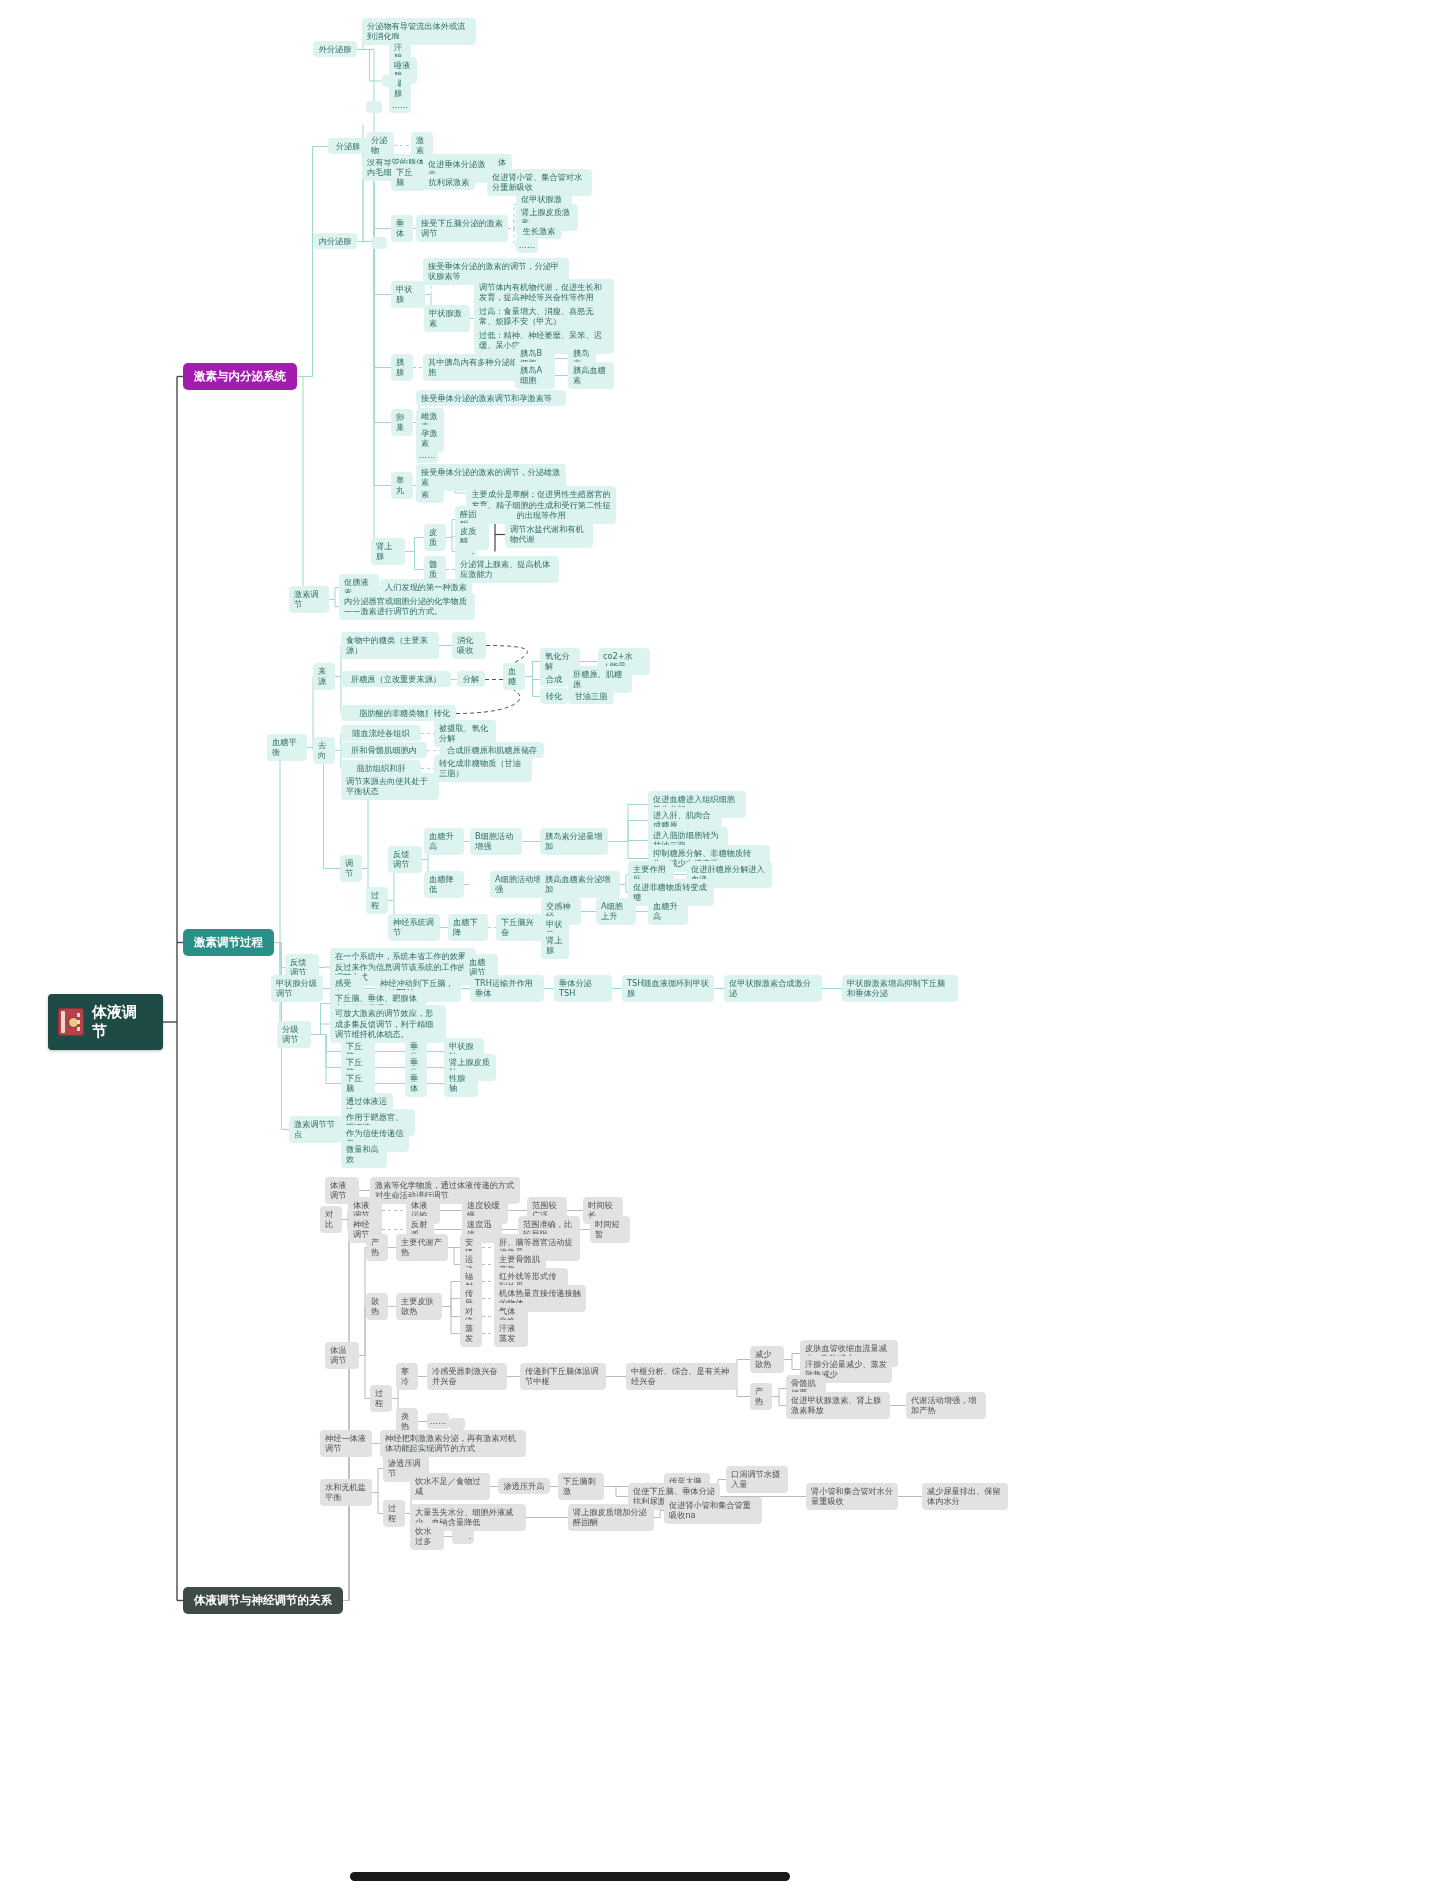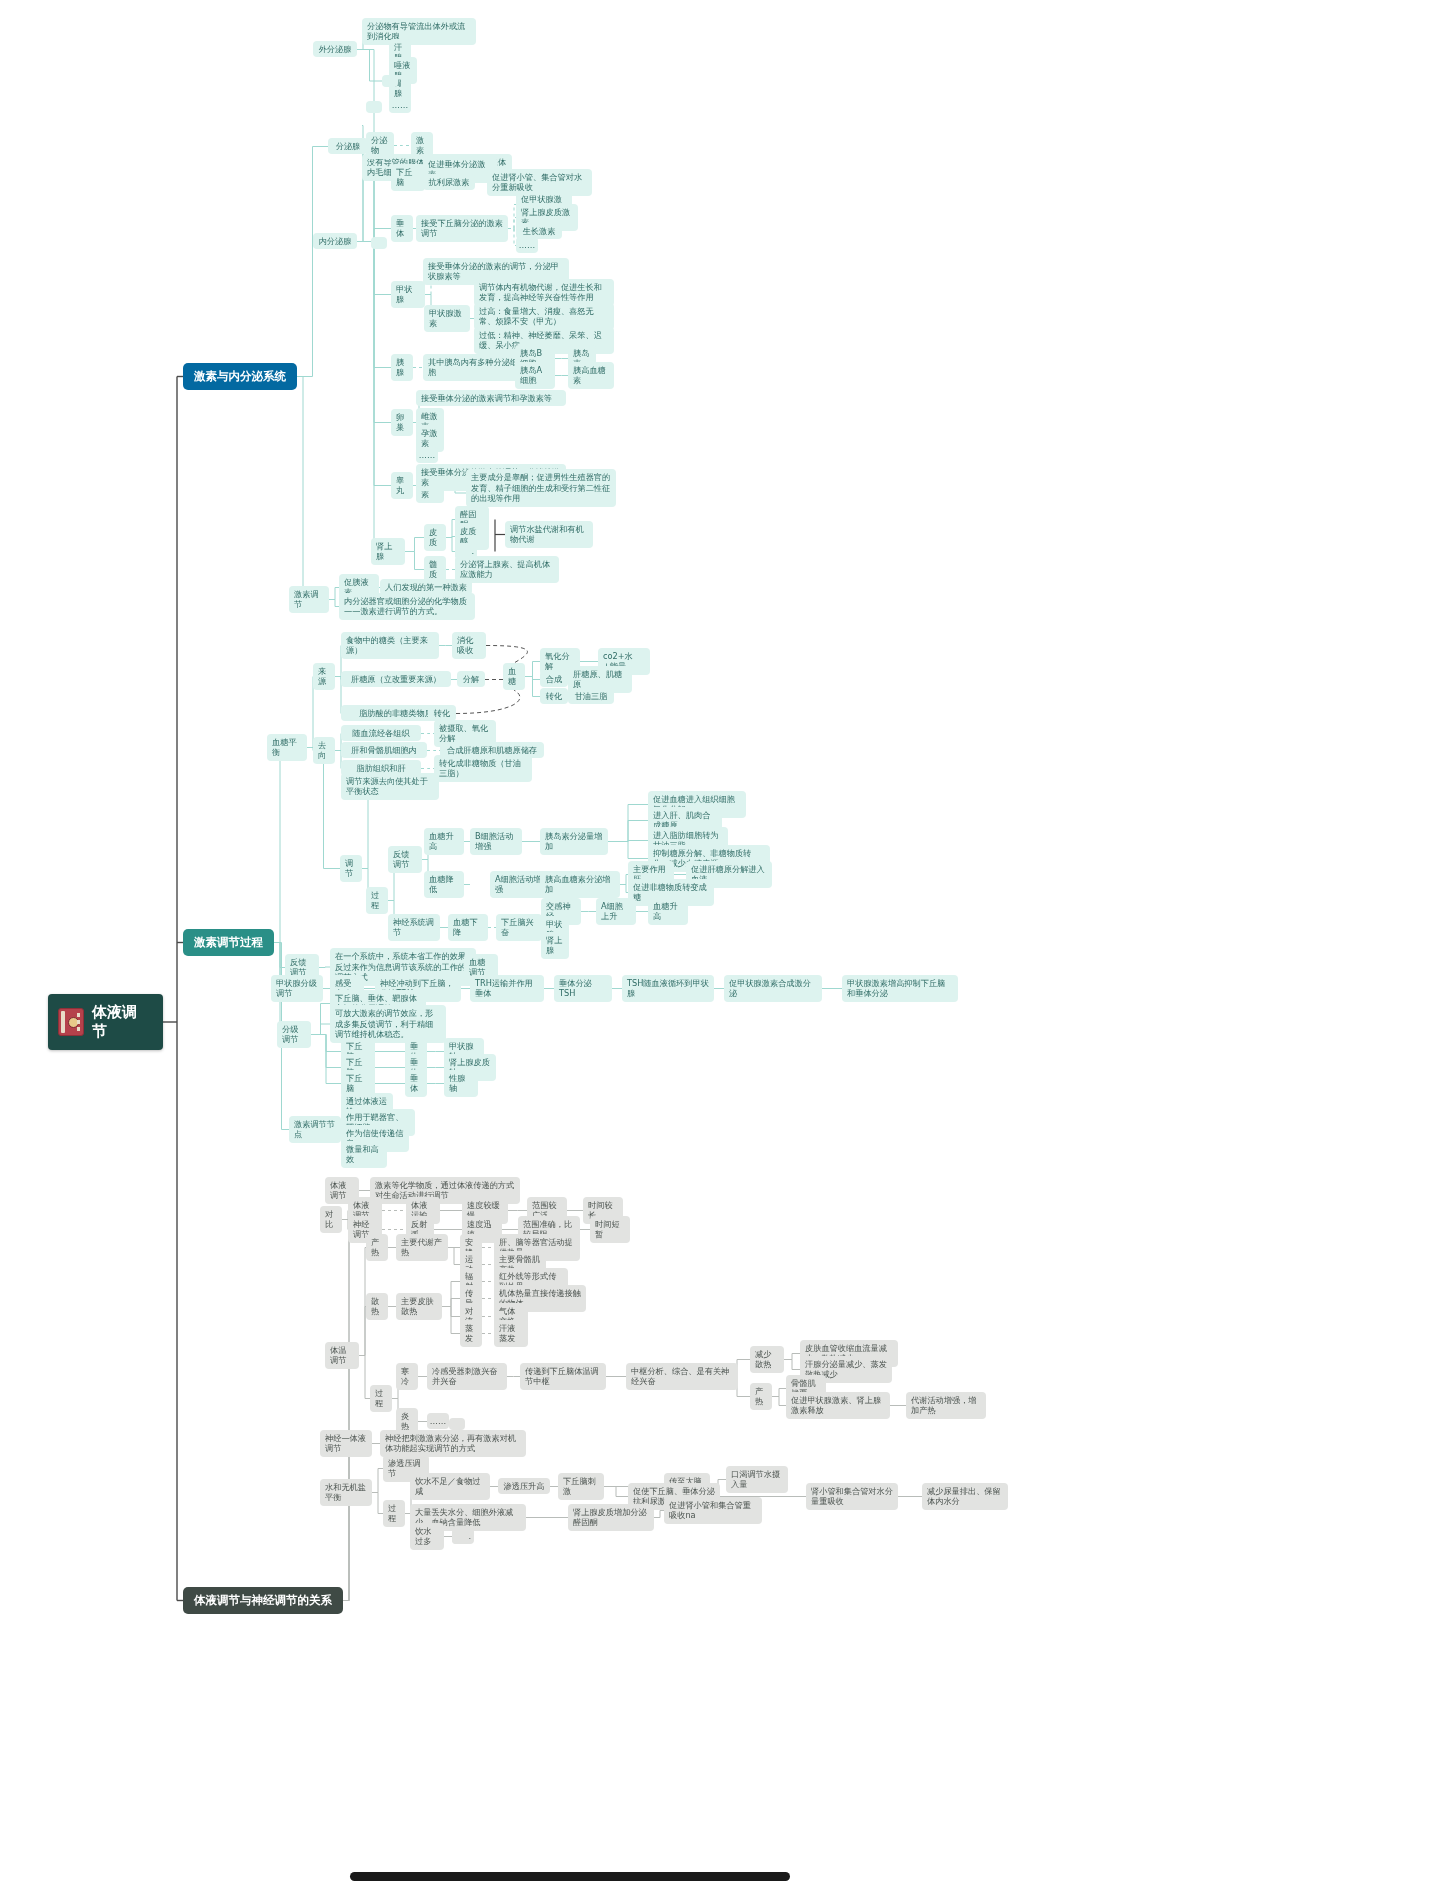--- a/index.html
+++ b/index.html
@@ -32,21 +32,21 @@
     border-radius:3px; position:relative; display:flex; align-items:center; justify-content:center;
     flex:0 0 auto;
   }
   .root-ico .pg { position:absolute; left:2px; top:2px; bottom:2px; width:4px; background:#e8dcc8; border-radius:1px;}
   .root-ico .dot { width:11px; height:11px; border-radius:50%; background:#e8c98a; border:1.5px solid #7a2a33; margin-left:5px;}
   .root-ico .rib { position:absolute; right:3px; top:4px; width:3px; height:4px; background:#e8dcc8;}
   .root-ico .rib2 { position:absolute; right:3px; top:11px; width:3px; height:4px; background:#e8dcc8;}
   .root-ico .rib3 { position:absolute; right:3px; top:18px; width:3px; height:4px; background:#e8dcc8;}
 
   
-  .n-b1 { background:#0369a1; color:#ffffff; font-size:11.5px; font-weight:bold; padding:6px 11px; border-radius:5px; }
+  .n-b1 { background:#a21caf; color:#ffffff; font-size:11.5px; font-weight:bold; padding:6px 11px; border-radius:5px; }
   .n-b2 { background:#2a8f87; color:#ffffff; font-size:11.5px; font-weight:bold; padding:6px 11px; border-radius:5px; }
   .n-b3 { background:#3f4a45; color:#ffffff; font-size:11.5px; font-weight:bold; padding:6px 11px; border-radius:5px; }
 
   
   .n-t  { background:#ddf3ef; color:#2f6b65; font-size:8.2px; padding:3px 5px; border-radius:4px; }
   
   .n-g  { background:#e2e3e1; color:#4a524e; font-size:8.2px; padding:3px 5px; border-radius:4px; }
   
   .n-e  { background:#ddf3ef; border-radius:4px; }
   .n-eg { background:#e2e3e1; border-radius:4px; }
@@ -306,21 +306,21 @@
     <div class="node n-t" style="left: 515px; width: 40px; top: 361.5px;"><span>胰岛A细胞</span></div>
     <div class="node n-t" style="left: 568px; width: 46px; top: 361.5px;"><span>胰高血糖素</span></div>
     <div class="node n-t" style="left: 391px; width: 22px; top: 408.5px;"><span>卵巢</span></div>
     <div class="node n-t multi" style="left: 416px; width: 150px; top: 389.5px;"><span>接受垂体分泌的激素调节和孕激素等</span></div>
     <div class="node n-t" style="left: 416px; width: 28px; top: 407.5px;"><span>雌激素</span></div>
     <div class="node n-t" style="left: 416px; width: 28px; top: 424.5px;"><span>孕激素</span></div>
     <div class="node n-t" style="left: 416px; width: 22px; top: 446.5px;"><span>……</span></div>
     <div class="node n-t" style="left: 391px; width: 22px; top: 471.5px;"><span>睾丸</span></div>
     <div class="node n-t" style="left: 416px; width: 28px; top: 475.5px;"><span>雄激素</span></div>
     <div class="node n-t" style="left: 416px; width: 150px; top: 463.5px;"><span>接受垂体分泌的激素的调节，分泌雄激素</span></div>
-    <div class="node n-t multi" style="left: 466px; width: 150px; top: 469px;"><span>主要成分是睾酮；促进男性生殖器官的发育、精子细胞的生成和受行第二性征的出现等作用</span></div>
+    <div class="node n-t multi" style="left: 466px; width: 150px; top: 486px; text-align: center;"><span>主要成分是睾酮；促进男性生殖器官的发育、精子细胞的生成和受行第二性征的出现等作用</span></div>
     <div class="node n-t" style="left: 371px; width: 34px; top: 537.5px;"><span>肾上腺</span></div>
     <div class="node n-t" style="left: 424px; width: 22px; top: 523.5px;"><span>皮质</span></div>
     <div class="node n-t" style="left: 455px; width: 34px; top: 505.5px;"><span>醛固酮</span></div>
     <div class="node n-t" style="left: 455px; width: 34px; top: 522.5px;"><span>皮质醇</span></div>
     <div class="node n-t" style="left: 455px; width: 22px; top: 542.5px;"><span>……</span></div>
     <div class="node n-t" style="left: 505px; width: 88px; top: 520.5px;"><span>调节水盐代谢和有机物代谢</span></div>
     <div class="node n-t" style="left: 424px; width: 22px; top: 555.5px;"><span>髓质</span></div>
     <div class="node n-t" style="left: 455px; width: 104px; top: 555.5px;"><span>分泌肾上腺素、提高机体应激能力</span></div>
     <div class="node n-t" style="left: 289px; width: 40px; top: 585.5px;"><span>激素调节</span></div>
     <div class="node n-t" style="left: 339px; width: 40px; top: 573.5px;"><span>促胰液素</span></div>

